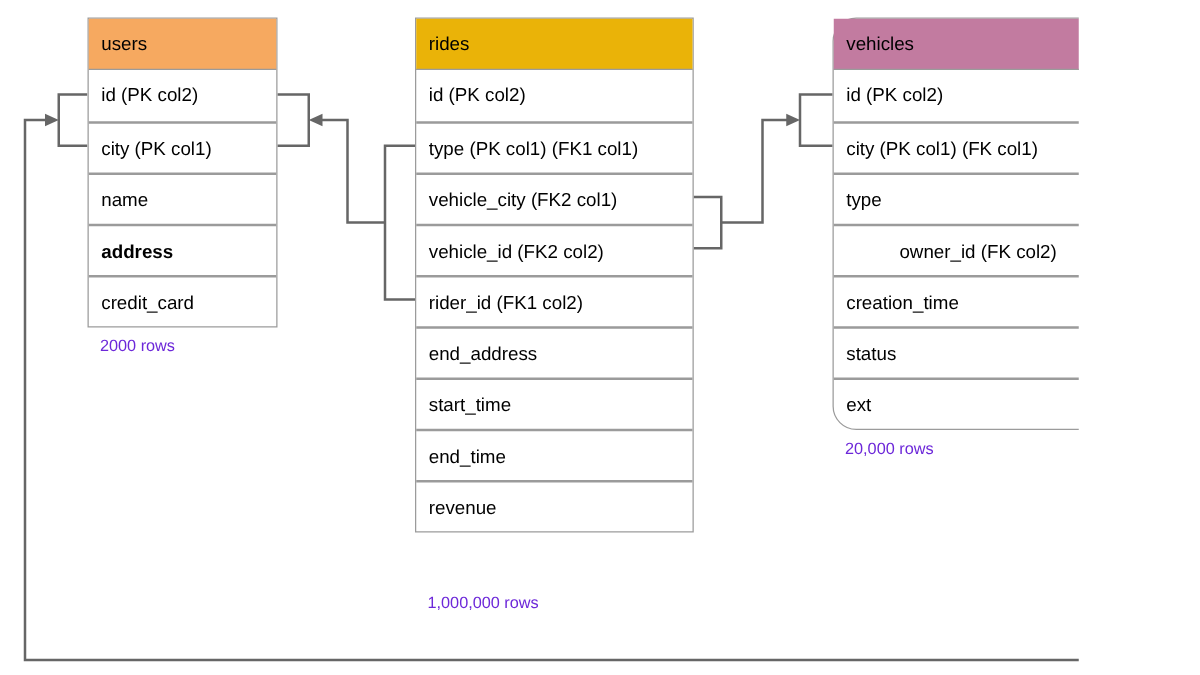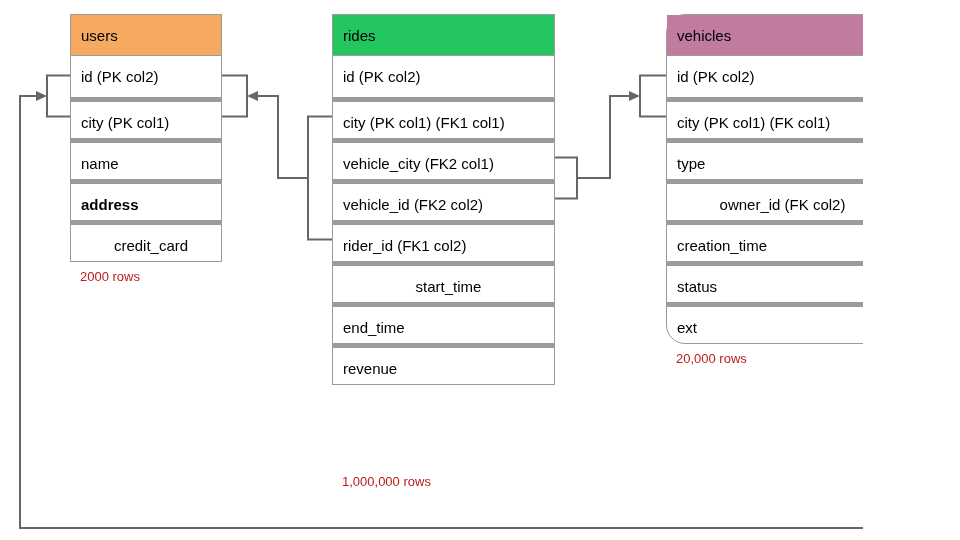--- a/index.html
+++ b/index.html
@@ -1,22 +1,22 @@
 <!DOCTYPE html>
 <html><head>
 <meta charset="utf-8">
 <style>
   html,body{margin:0;padding:0;background:#ffffff;}
   .canvas{position:relative;width:863px;height:540px;font-family:"Liberation Sans",sans-serif;overflow:hidden;background:#ffffff;}
   #connector-svg{position:absolute;left:0;top:0;}
   .etable{position:absolute;border:1px solid #9b9b9b;background:#ffffff;box-sizing:content-box;}
   .thead,.trow{height:41px;line-height:41px;padding-left:10px;font-size:15px;color:#000000;box-sizing:border-box;white-space:nowrap;overflow:hidden;}
   .thead{border-bottom:1px solid #9b9b9b;}
-  .trow + .trow{border-top:5px solid #ef4444;}
-  .rowcount{position:absolute;font-size:13px;color:#b91c1c;white-space:nowrap;}
+  .trow + .trow{border-top:2px solid #ef4444;}
+  .rowcount{position:absolute;font-size:13px;color:#6d28d9;white-space:nowrap;}
 </style>
 </head>
 <body>
 
 <div class="canvas">
   <svg id="connector-svg" width="960" height="540">
       <g>
         <polyline points="220,75.5 247,75.5 247,116.5 220,116.5" fill="none" stroke="#666666" stroke-width="2"></polyline>
         <polyline points="332,116.5 308,116.5 308,239.5 332,239.5" fill="none" stroke="#666666" stroke-width="2"></polyline>
         <polyline points="308,178 278,178 278,96 257,96" fill="none" stroke="#666666" stroke-width="2"></polyline>
@@ -35,31 +35,32 @@
         <polygon points="47,96 36,91 36,101" fill="#666666"></polygon>
       </g>
     </svg>
   <div id="tables">
       <div class="etable" style="left: 70px; top: 14px; width: 150px; border-color: rgb(155, 155, 155);">
         <div class="thead" style="background: rgb(246, 169, 96); border-color: rgb(155, 155, 155);">users</div>
         <div class="trow" style="border-color: rgb(155, 155, 155);">id (PK col2)</div>
         <div class="trow" style="border-color: rgb(155, 155, 155);">city (PK col1)</div>
         <div class="trow" style="border-color: rgb(155, 155, 155);">name</div>
         <div class="trow" style="border-color: rgb(155, 155, 155); font-weight: bold;">address</div>
-        <div class="trow" style="border-color: rgb(155, 155, 155); text-align: center;">credit_card</div>
+        <div class="trow" style="border-color: rgb(155, 155, 155);">credit_card</div>
       </div>
       <div class="rowcount" style="left: 80px; top: 269px;">2000 rows</div>
       <div class="etable" style="left: 332px; top: 14px; width: 221px; border-color: rgb(155, 155, 155);">
-        <div class="thead" style="background: #22c55e; border-color: rgb(155, 155, 155);">rides</div>
+        <div class="thead" style="background: #eab308; border-color: rgb(155, 155, 155);">rides</div>
         <div class="trow" style="border-color: rgb(155, 155, 155);">id (PK col2)</div>
-        <div class="trow" style="border-color: rgb(155, 155, 155);">city (PK col1) (FK1 col1)</div>
+        <div class="trow" style="border-color: rgb(155, 155, 155);">type (PK col1) (FK1 col1)</div>
         <div class="trow" style="border-color: rgb(155, 155, 155);">vehicle_city (FK2 col1)</div>
         <div class="trow" style="border-color: rgb(155, 155, 155);">vehicle_id (FK2 col2)</div>
         <div class="trow" style="border-color: rgb(155, 155, 155);">rider_id (FK1 col2)</div>
-        <div class="trow" style="border-color: rgb(155, 155, 155); text-align: center;">start_time</div>
+        <div class="trow" style="border-color: rgb(155, 155, 155);">end_address</div>
+        <div class="trow" style="border-color: rgb(155, 155, 155);">start_time</div>
         <div class="trow" style="border-color: rgb(155, 155, 155);">end_time</div>
         <div class="trow" style="border-color: rgb(155, 155, 155);">revenue</div>
       </div>
       <div class="rowcount" style="left: 342px; top: 474px; text-align: center;">1,000,000 rows</div>
       <div class="etable" style="left: 666px; top: 14px; width: 221px; border-color: rgb(155, 155, 155); border-radius: 19px;">
         <div class="thead" style="background: rgb(194, 123, 160); border-color: rgb(155, 155, 155);">vehicles</div>
         <div class="trow" style="border-color: rgb(155, 155, 155);">id (PK col2)</div>
         <div class="trow" style="border-color: rgb(155, 155, 155);">city (PK col1) (FK col1)</div>
         <div class="trow" style="border-color: rgb(155, 155, 155);">type</div>
         <div class="trow" style="border-color: rgb(155, 155, 155); text-align: center;">owner_id (FK col2)</div>

